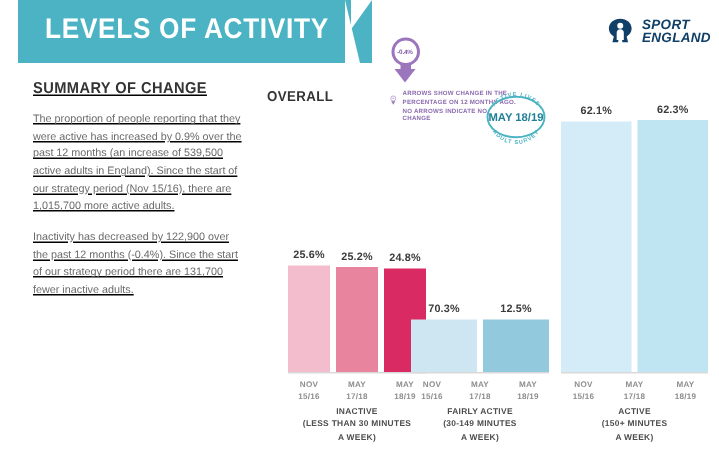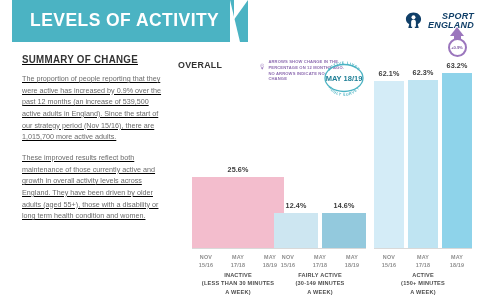--- a/index.html
+++ b/index.html
@@ -69,21 +69,20 @@
     display: flex;
     flex-direction: column;
     line-height: 1.0;
   }
   #logo .logo-words span {
     color: #103f68;
     font-size: 9px;
     font-weight: bold;
     font-style: italic;
     letter-spacing: 0.2px;
-    text-align: right;
   }
 
   
   #summary {
     position: absolute;
     left: 22px; top: 53px;
     width: 140px;
     text-decoration: underline;
   }
   #summary-title {
@@ -289,21 +288,21 @@
     <div class="logo-words">
       <span>SPORT</span>
       <span>ENGLAND</span>
     </div>
   </div>
 </div>
 
 <div id="summary">
   <div id="summary-title">SUMMARY OF CHANGE</div>
   <p>The proportion of people reporting that they were active has increased by 0.9% over the past 12 months (an increase of 539,500 active adults in England). Since the start of our strategy period (Nov 15/16), there are 1,015,700 more active adults.</p>
-  <p>These improved results reflect both maintenance of those currently active and growth in overall activity levels across England. They have been driven by older adults (aged 55+), those with a disability or long term health condition and women.</p>
+  <p>Inactivity has decreased by 122,900 over the past 12 months (-0.4%). Since the start of our strategy period there are 131,700 fewer inactive adults.</p>
 </div>
 
 <div id="chart">
 
   <div id="overall-label">OVERALL</div>
 
   <div id="arrow-note">
     <svg width="13" height="20" viewBox="0 0 26 40">
       <circle cx="13" cy="12" r="10" fill="none" stroke="#9b76bd" stroke-width="2.4"></circle>
       <text x="13" y="15.5" text-anchor="middle" font-size="8" fill="#7d5aa3" font-family="Liberation Sans, sans-serif" font-weight="bold">%</text>
@@ -327,42 +326,57 @@
     <text x="52" y="45" text-anchor="middle" font-size="15" fill="#1f7f96" font-family="Liberation Sans, sans-serif" font-weight="bold">MAY 18/19</text>
   </svg>
 
   <div class="group" id="group-inactive">
     <div class="axis-line" style="width:92px"></div>
     <div class="bars">
       <div class="bar-col">
         <div class="bar-value">25.6%</div>
         <div class="bar" style="height:71px;background:#f3bdcd;"></div>
       </div>
+      <div class="bar-col">
+        <div class="bar-value">25.2%</div>
+        <div class="bar" style="height:70px;background:#e9849f;"></div>
+      </div>
+      <div class="bar-col">
+        <div class="change-badge" style="top:-28px;">
+          <div class="badge-circle">
+            <span>-0.4%</span>
+          </div>
+          <div class="badge-arrow-down-stem"></div>
+          <div class="badge-arrow-down"></div>
+        </div>
+        <div class="bar-value">24.8%</div>
+        <div class="bar" style="height:69px;background:#d92a63;"></div>
+      </div>
     </div>
     <div class="ticks">
       <div class="tick">NOV<br>15/16</div>
       <div class="tick">MAY<br>17/18</div>
       <div class="tick">MAY<br>18/19</div>
     </div>
     <div class="group-caption">
       <div>INACTIVE</div>
       <div>(LESS THAN 30 MINUTES</div>
       <div>A WEEK)</div>
     </div>
   </div>
 
   <div class="group" id="group-fairly">
     <div class="axis-line" style="width:92px"></div>
     <div class="bars">
       <div class="bar-col">
-        <div class="bar-value">12.4%</div>
+        <div class="bar-value">70.3%</div>
         <div class="bar" style="height:35px;background:#cde6f1;"></div>
       </div>
       <div class="bar-col">
-        <div class="bar-value">14.6%</div>
+        <div class="bar-value">12.5%</div>
         <div class="bar" style="height:35px;background:#93c9dd;"></div>
       </div>
     </div>
     <div class="ticks">
       <div class="tick">NOV<br>15/16</div>
       <div class="tick">MAY<br>17/18</div>
       <div class="tick">MAY<br>18/19</div>
     </div>
     <div class="group-caption">
       <div>FAIRLY ACTIVE</div>
@@ -375,31 +389,20 @@
     <div class="axis-line" style="width:98px"></div>
     <div class="bars">
       <div class="bar-col">
         <div class="bar-value">62.1%</div>
         <div class="bar" style="height:167px;background:#d4ecf7;"></div>
       </div>
       <div class="bar-col">
         <div class="bar-value">62.3%</div>
         <div class="bar" style="height:168px;background:#bfe4f2;"></div>
       </div>
-      <div class="bar-col">
-        <div class="change-badge" style="top:-26px;">
-          <div class="badge-arrow-up"></div>
-          <div class="badge-arrow-up-stem"></div>
-          <div class="badge-circle">
-            <span>+0.9%</span>
-          </div>
-        </div>
-        <div class="bar-value">63.2%</div>
-        <div class="bar" style="height:175px;background:#8ed3ea;"></div>
-      </div>
     </div>
     <div class="ticks">
       <div class="tick">NOV<br>15/16</div>
       <div class="tick">MAY<br>17/18</div>
       <div class="tick">MAY<br>18/19</div>
     </div>
     <div class="group-caption">
       <div>ACTIVE</div>
       <div>(150+ MINUTES</div>
       <div>A WEEK)</div>

